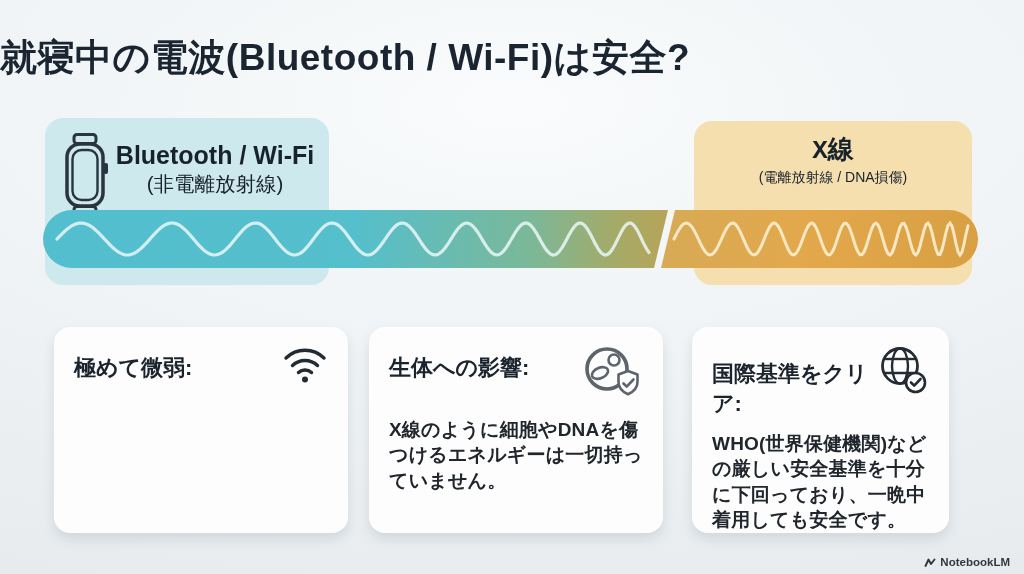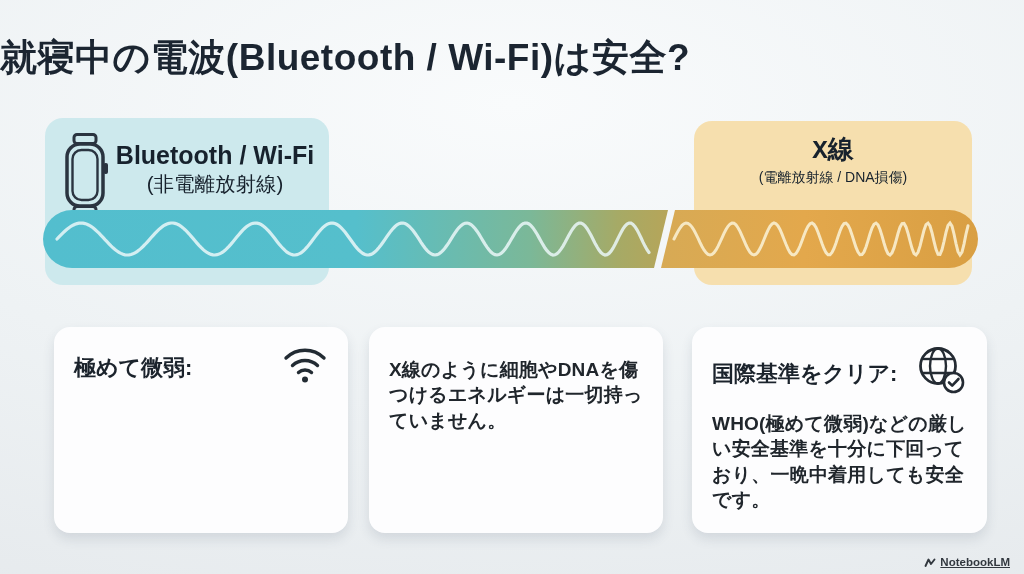--- a/index.html
+++ b/index.html
@@ -37,30 +37,30 @@
     clip-path:polygon(14px 0,100% 0,100% 100%,0 100%);
   }
   #wave-svg{position:absolute;left:43px;top:210px;}
   
   .card{
     position:absolute;top:327px;height:206px;background:#fdfdfe;border-radius:16px;
     box-shadow:0 6px 12px rgba(55,70,90,.13);box-sizing:border-box;padding:18px 20px;
   }
   .card.c1{left:54px;width:294px;}
   .card.c2{left:369px;width:294px;}
-  .card.c3{left:692px;width:295px;}
+  .card.c3{left:692px;width:257px;}
   .card-head{display:flex;justify-content:space-between;align-items:flex-start;}
   .card-heading{font-size:22px;font-weight:800;color:#1b232c;margin-top:8px;}
   .card.c3 .card-heading{margin-top:14px;}
   .card-body{margin-top:12px;font-size:19px;font-weight:700;color:#20262c;line-height:1.34;letter-spacing:.2px;}
   .card-icon{flex:0 0 auto;}
   
   .footer{
     position:absolute;right:14px;bottom:6px;display:flex;align-items:center;gap:4px;
-    font-size:11.5px;font-weight:700;color:#32383f;text-decoration:underline;
+    font-size:11.5px;font-weight:700;color:#32383f;
   }
 </style>
 </head>
 <body>
 
 <div id="stage">
 
   <div class="title">就寝中の電波(Bluetooth / Wi-Fi)は安全?</div>
 
   <div class="label-box left">
@@ -101,38 +101,50 @@
           <path d="M4 13 A 27 27 0 0 1 42 13" stroke="#222b33" stroke-width="3.4" stroke-linecap="round"></path>
           <path d="M10.5 20.5 A 18 18 0 0 1 35.5 20.5" stroke="#222b33" stroke-width="3.4" stroke-linecap="round"></path>
           <path d="M16.5 27.5 A 9.5 9.5 0 0 1 29.5 27.5" stroke="#222b33" stroke-width="3.4" stroke-linecap="round"></path>
           <circle cx="23" cy="34.5" r="3" fill="#222b33"></circle>
         </svg>
       </div>
     </div>
   </div>
 
   <div class="card c2">
+    <div class="card-head">
+      <div class="card-heading">生体への影響:</div>
+      <div class="card-icon">
+        <svg width="62" height="56" viewBox="0 0 62 56" fill="none">
+          <circle cx="26" cy="24" r="20" stroke="#5d646b" stroke-width="3.6"></circle>
+          <circle cx="33" cy="15" r="5.5" stroke="#5d646b" stroke-width="2.6"></circle>
+          <ellipse cx="19" cy="28" rx="8.5" ry="5.2" transform="rotate(-24 19 28)" stroke="#5d646b" stroke-width="2.6"></ellipse>
+          <path d="M47 26 l9.5 3.5 v7.5 c0 6.5 -4.5 10 -9.5 12.3 c-5 -2.3 -9.5 -5.8 -9.5 -12.3 v-7.5 z" fill="#ffffff" stroke="#5d646b" stroke-width="2.6" stroke-linejoin="round"></path>
+          <path d="M42.5 38.5 l3.2 3.2 L52.5 34.5" stroke="#5d646b" stroke-width="2.6" stroke-linecap="round" stroke-linejoin="round" fill="none"></path>
+        </svg>
+      </div>
+    </div>
     <div class="card-body">X線のように細胞やDNAを傷つけるエネルギーは一切持っていません。</div>
   </div>
 
   <div class="card c3">
     <div class="card-head">
       <div class="card-heading">国際基準をクリア:</div>
       <div class="card-icon">
         <svg width="52" height="50" viewBox="0 0 52 50" fill="none">
           <circle cx="23" cy="21" r="17.5" stroke="#242b33" stroke-width="2.8"></circle>
           <ellipse cx="23" cy="21" rx="8" ry="17.5" stroke="#242b33" stroke-width="2.4"></ellipse>
           <path d="M7.5 14 H38.5" stroke="#242b33" stroke-width="2.4"></path>
           <path d="M6.5 28 H39.5" stroke="#242b33" stroke-width="2.4"></path>
           <circle cx="38.5" cy="37.5" r="9.5" fill="#ffffff" stroke="#242b33" stroke-width="2.6"></circle>
           <path d="M34 37.5 l3.2 3.2 L43.5 34" stroke="#242b33" stroke-width="2.6" stroke-linecap="round" stroke-linejoin="round" fill="none"></path>
         </svg>
       </div>
     </div>
-    <div class="card-body">WHO(極めて微弱)などの厳しい安全基準を十分に下回っており、一晩中着用しても安全です。</div>
+    <div class="card-body">WHO(世界保健機関)などの厳しい安全基準を十分に下回っており、一晩中着用しても安全です。</div>
   </div>
 
   <div class="footer">
     <span style="display:inline-flex;">
       <svg width="12" height="11" viewBox="0 0 12 11" fill="none">
         <path d="M1.5 9 L4.5 2.5 L7 7 L10.5 2.5" stroke="#32383f" stroke-width="1.9" stroke-linecap="round" stroke-linejoin="round"></path>
       </svg>
     </span>
     <span>NotebookLM</span>
   </div>

